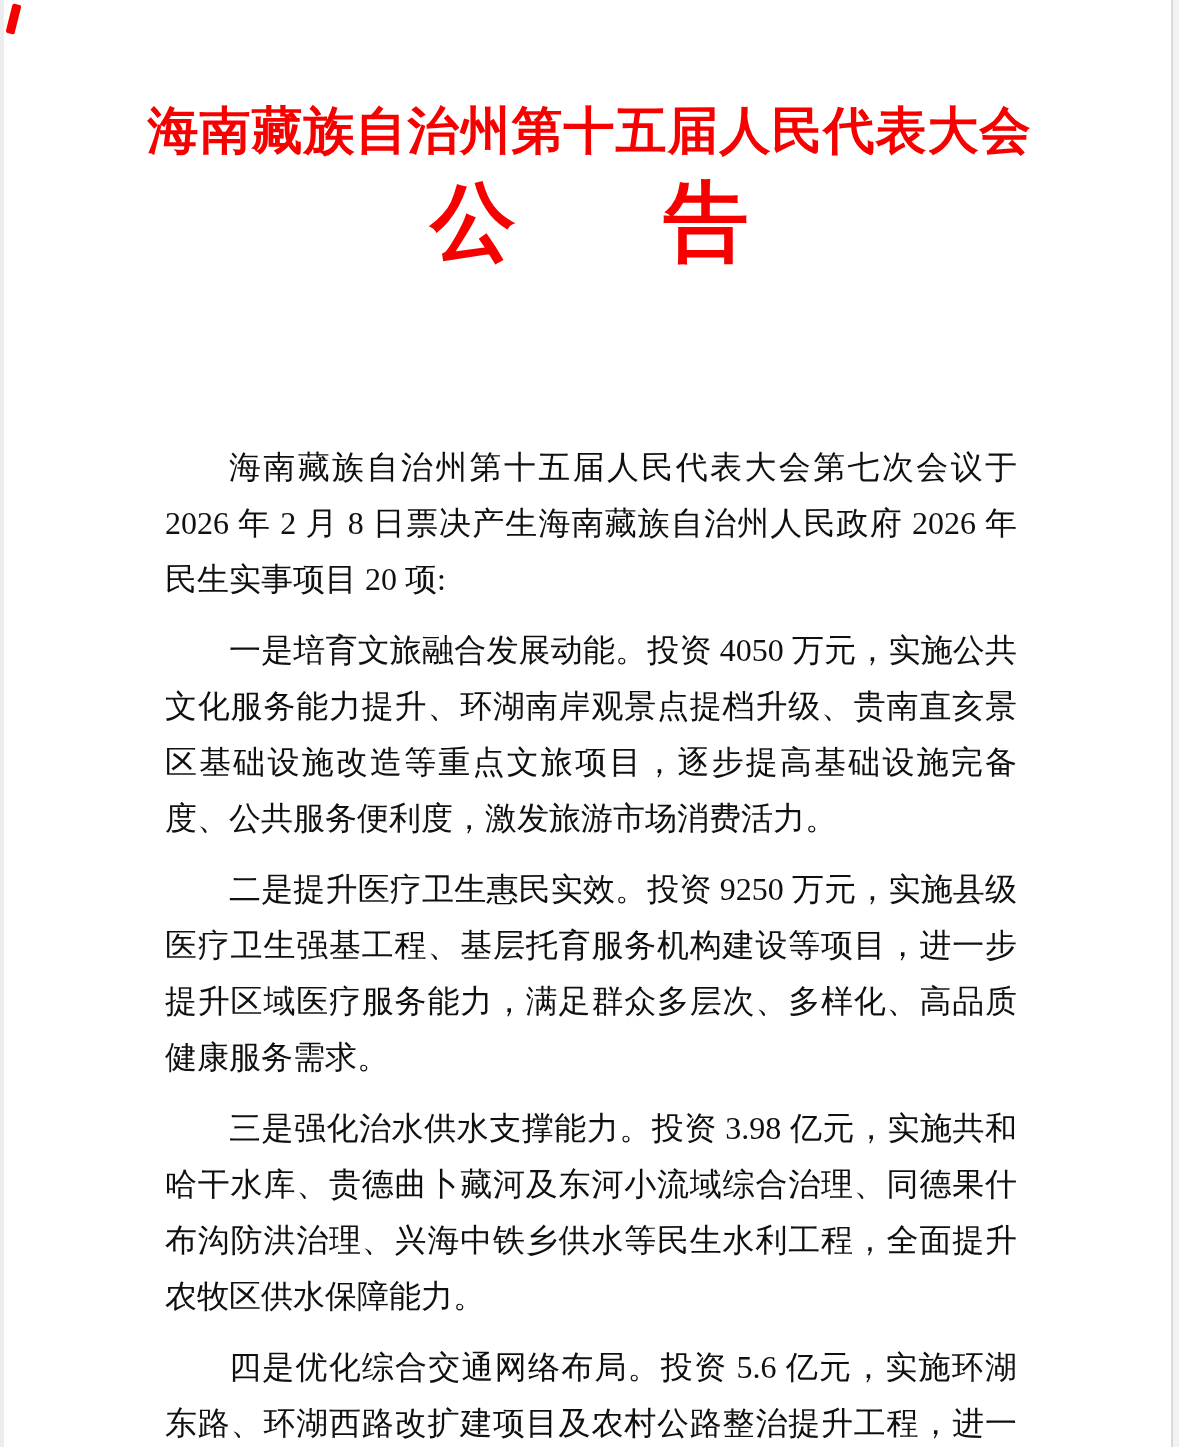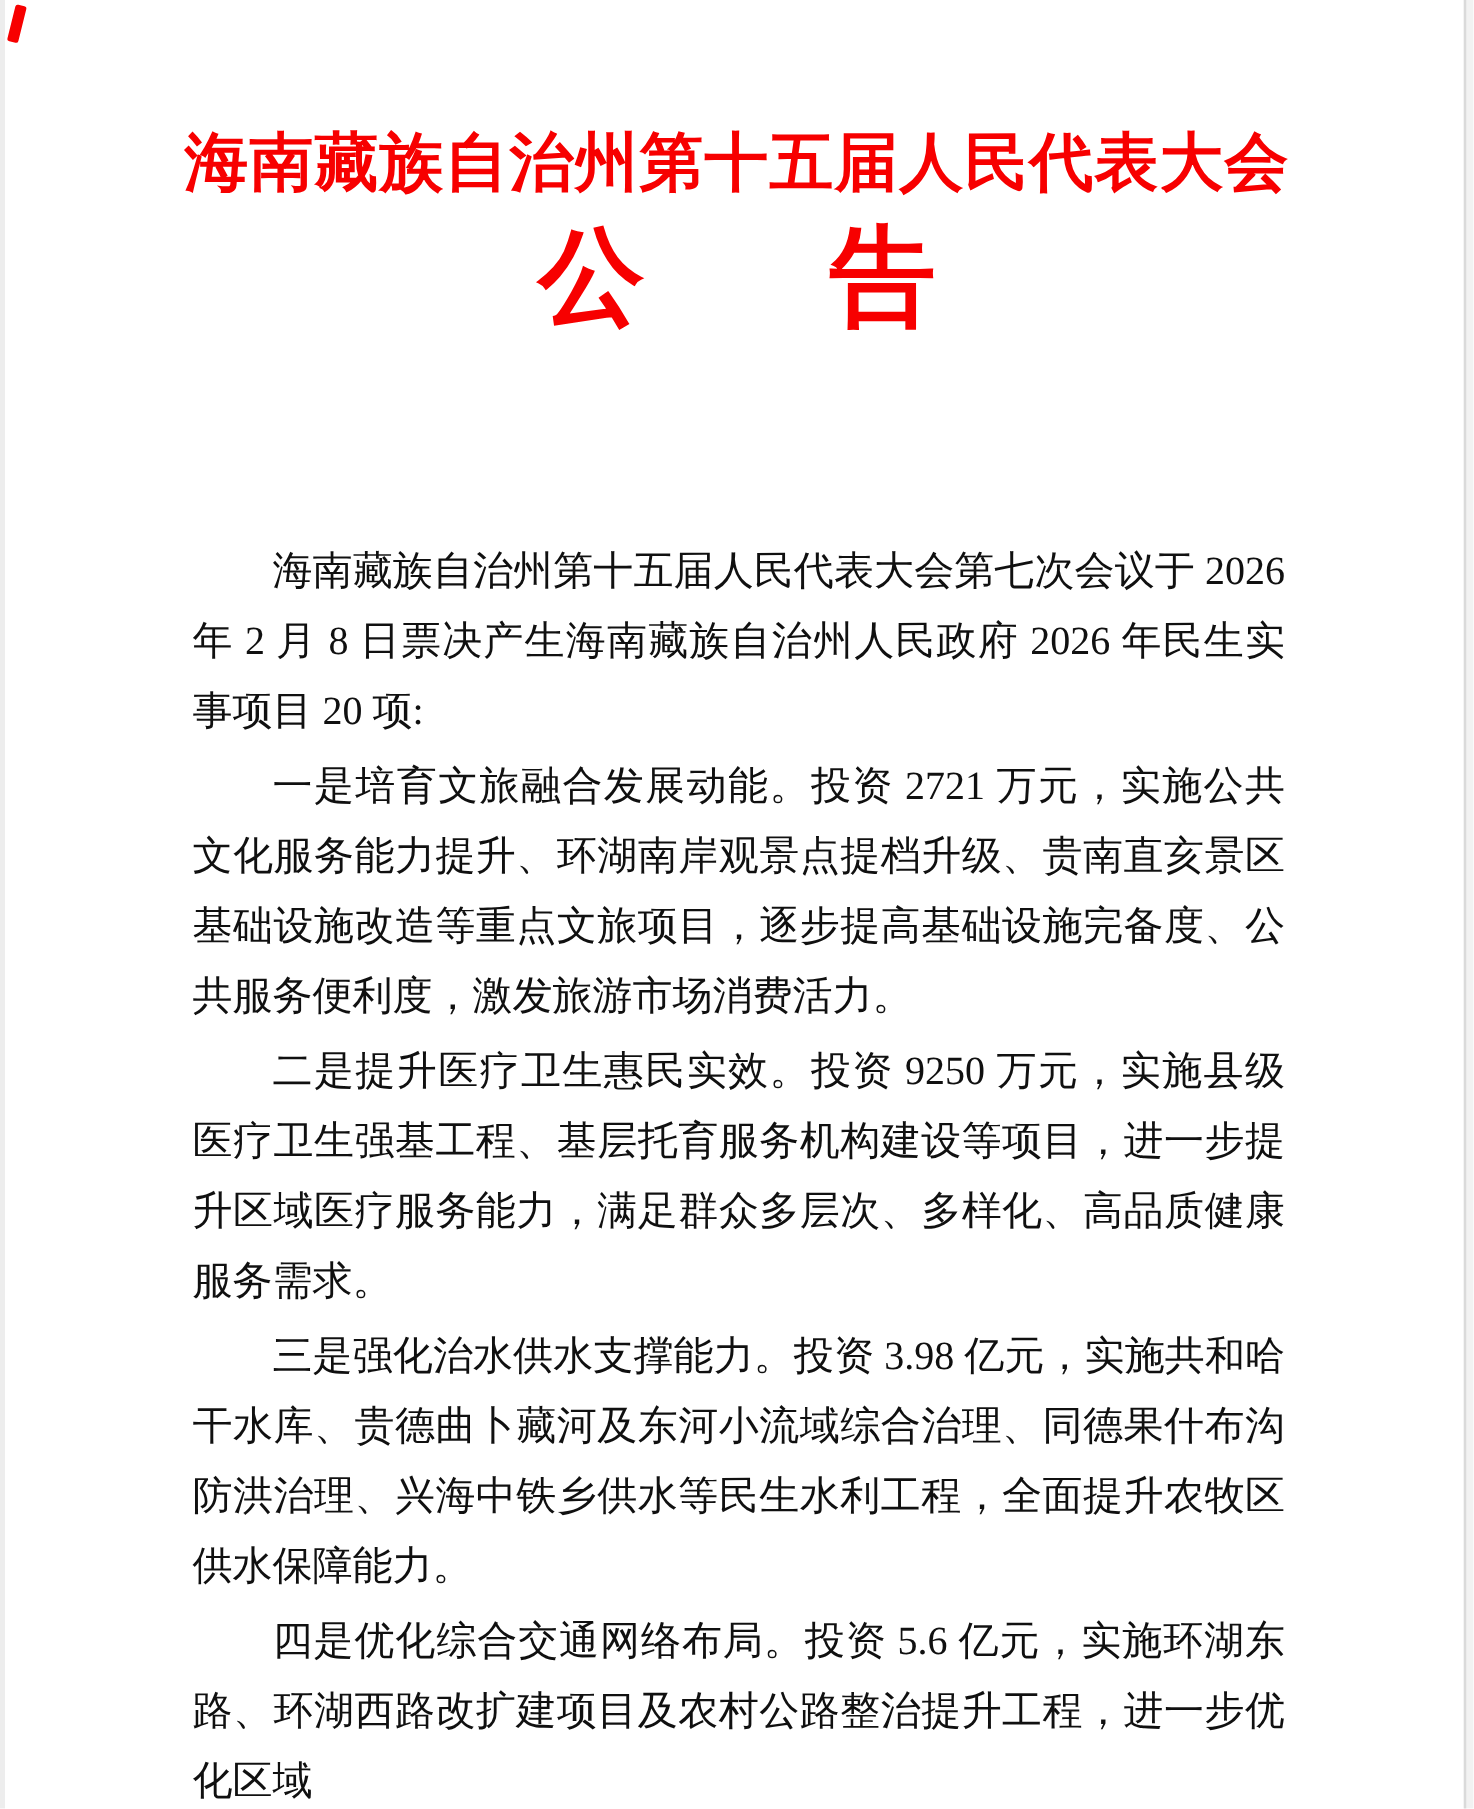--- a/index.html
+++ b/index.html
@@ -46,21 +46,21 @@
     color:#141414;
   }
   .doc-body{
     position:absolute;top:424px;left:150px;width:882px;
     font-size:32px;line-height:56px;
     text-align:justify;
     text-justify:inter-ideograph;
     color:#101010;
   }
   .doc-body p{
-    margin:4px;
+    margin:15px;
     text-indent:2em;
   }
   .lead{
     font-family:"Liberation Sans","DejaVu Sans",sans-serif;
     font-weight:400;
   }
 </style>
 </head>
 <body>
 
@@ -74,21 +74,21 @@
 
   <div class="gonggao">
     <span>公</span>
     <span>告</span>
   </div>
 
 
   <main class="doc-body">
     <p><span class="lead"></span><span>海南藏族自治州第十五届人民代表大会第七次会议于 2026 年 2 月 8 日票决产生海南藏族自治州人民政府 2026 年民生实事项目 20 项:</span></p>
 
-    <p><span class="lead">一是培育文旅融合发展动能。</span><span>投资 2721 万元，实施公共文化服务能力提升、环湖南岸观景点提档升级、贵南直亥景区基础设施改造等重点文旅项目，逐步提高基础设施完备度、公共服务便利度，激发旅游市场消费活力。</span></p>
+    <p><span class="lead">一是培育文旅融合发展动能。</span><span>投资 4050 万元，实施公共文化服务能力提升、环湖南岸观景点提档升级、贵南直亥景区基础设施改造等重点文旅项目，逐步提高基础设施完备度、公共服务便利度，激发旅游市场消费活力。</span></p>
 
     <p><span class="lead">二是提升医疗卫生惠民实效。</span><span>投资 9250 万元，实施县级医疗卫生强基工程、基层托育服务机构建设等项目，进一步提升区域医疗服务能力，满足群众多层次、多样化、高品质健康服务需求。</span></p>
 
     <p><span class="lead">三是强化治水供水支撑能力。</span><span>投资 3.98 亿元，实施共和哈干水库、贵德曲卜藏河及东河小流域综合治理、同德果什布沟防洪治理、兴海中铁乡供水等民生水利工程，全面提升农牧区供水保障能力。</span></p>
 
     <p><span class="lead">四是优化综合交通网络布局。</span><span>投资 5.6 亿元，实施环湖东路、环湖西路改扩建项目及农村公路整治提升工程，进一步优化区域</span></p>
   </main>
 
 </div>
 

